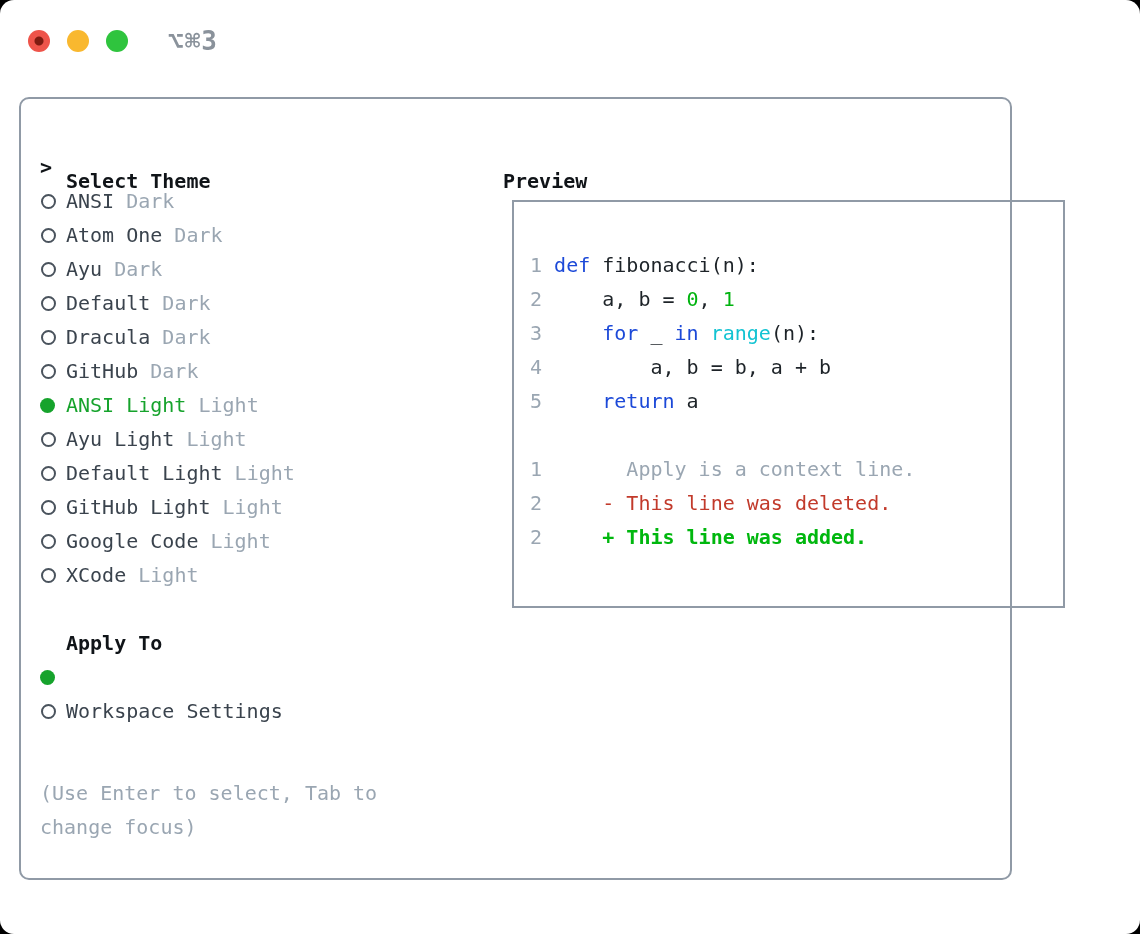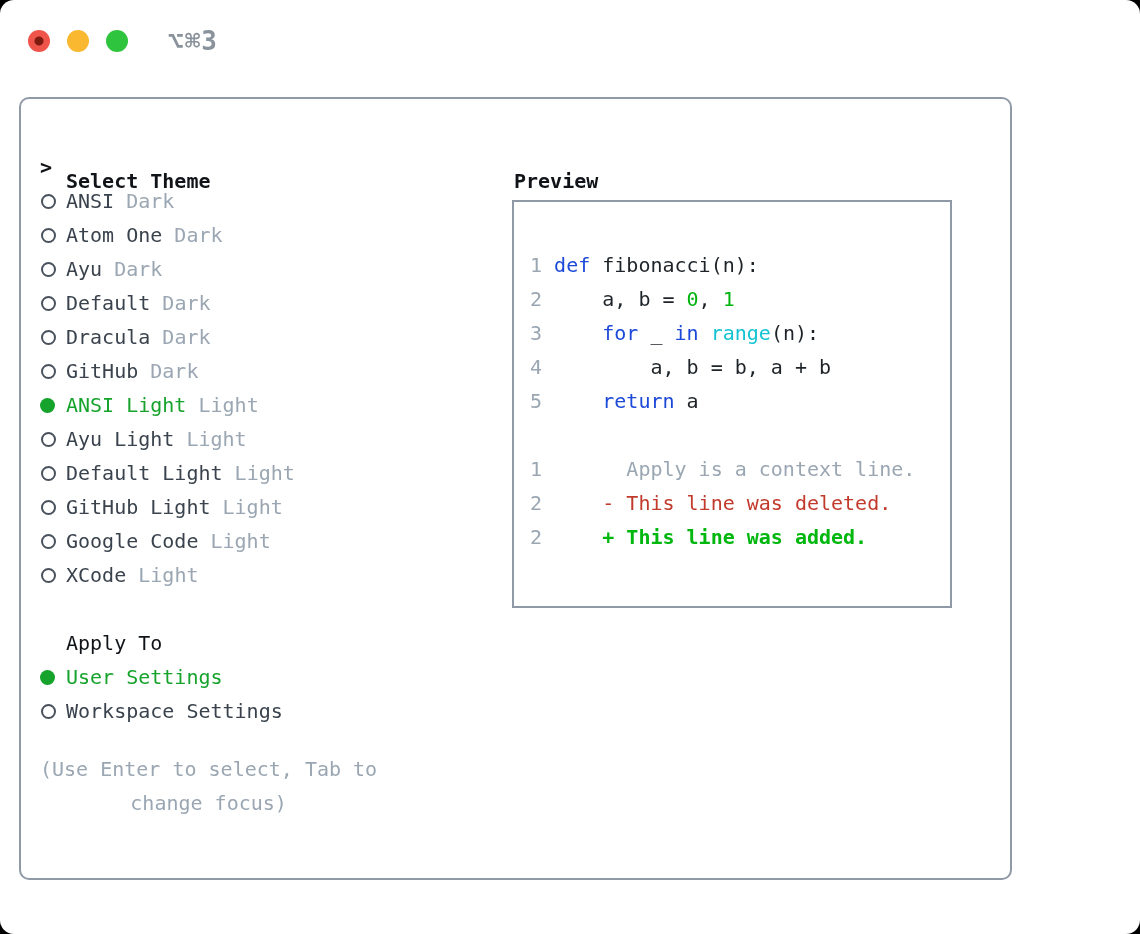--- a/index.html
+++ b/index.html
@@ -51,33 +51,33 @@
     border:2px solid var(--ring); margin-left:1px;
     display:inline-block;
   }
   .dotfill {
     width:15px; height:15px; border-radius:50%;
     background:var(--selected-green);
     display:inline-block;
   }
   .arrow { font-weight:bold; color:var(--header-text); }
   .hdr  { font-weight:bold; color:var(--header-text);margin-top:27px; }
-  .hdr2 { color:var(--header-text); }
+  .hdr2 { color:var(--header-text);font-weight:bold; }
   .name { color:var(--item-text); }
   .name.sel { color:var(--selected-green); }
   .variant { color:var(--muted); }
   .section-gap { height:34px; }
-  .help { margin-top:24px; color:var(--muted);text-align:center; }
+  .help { margin-top:48px; color:var(--muted); }
   
   .preview-header {
-    position:absolute; left:493px; top:51px;
+    position:absolute; left:482px; top:51px;
   }
   .preview-box {
     position:absolute; left:491px; top:101px;
-    width:440px; height:408px;
+    width:553px; height:408px;
     border:2px solid var(--border);
     box-sizing:border-box;
     padding:46px 0 15px 16px;
     overflow:hidden;
   }
   .code-line { white-space:pre; height:34px; }
   .tk-fg      { color:var(--fg); }
   .tk-keyword { color:var(--keyword); }
   .tk-builtin { color:var(--builtin); }
   .tk-number  { color:var(--number); }
@@ -123,21 +123,21 @@
         </div>
 
       <div class="section-gap"></div>
 
       <div class="row">
         <span class="marker"></span>
         <span class="hdr2">Apply To</span>
       </div>
 
       <div id="apply-list">
-          <div class="row"><span class="marker"><span class="dotfill"></span></span><span class="name sel">User Settings</span></div>
+          <div class="row"><span class="marker"><span class="dotfill"></span></span></div>
           <div class="row"><span class="marker"><span class="ring"></span></span><span class="name">Workspace Settings</span></div>
         </div>
 
       <div class="help">
         <div>(Use Enter to select, Tab to</div>
         <div>change focus)</div>
       </div>
 
     </div>
 

